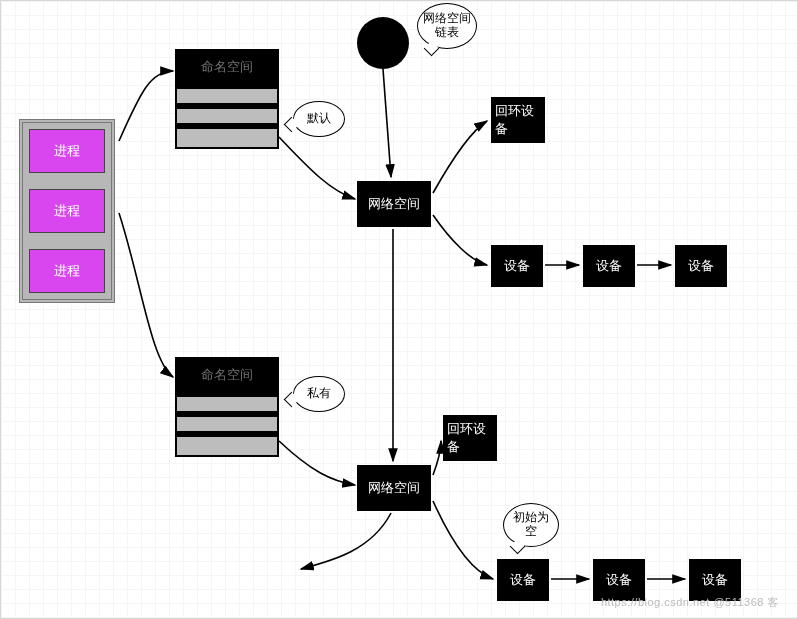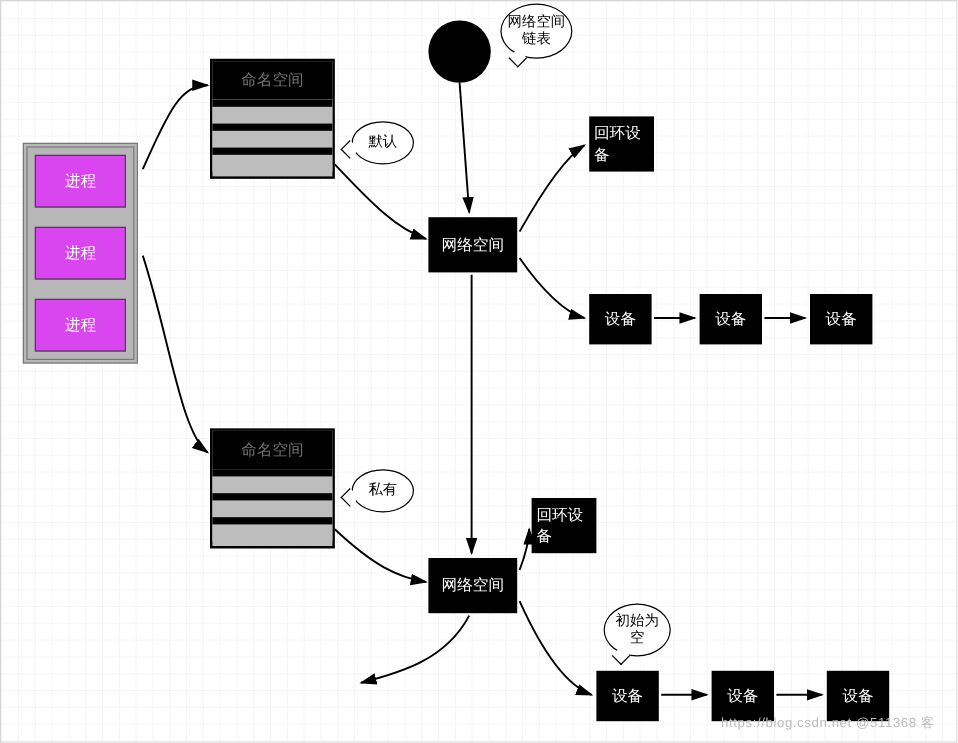--- a/index.html
+++ b/index.html
@@ -157,21 +157,21 @@
 
   <div class="ns-box" style="left:174px; top:356px; width:104px; height:100px;">
     <div class="ns-header">命名空间</div>
     <div class="ns-rows">
       <div class="ns-row"></div>
       <div class="ns-row"></div>
       <div class="ns-row"></div>
     </div>
   </div>
 
-  <div class="speech tail-left" style="left:292px; top:390px; width:52px; height:36px;">私有</div>
+  <div class="speech tail-left" style="left:292px; top:375px; width:52px; height:36px;">私有</div>
 
   <div class="circle" style="left:356px; top:16px; width:52px; height:52px;"></div>
 
   <div class="speech tail-bl" style="left:416px; top:2px; width:60px; height:46px;">网络空间链表</div>
 
   <div class="black-box" style="left:356px; top:180px; width:74px; height:46px;">网络空间</div>
 
   <div class="black-box" style="left:490px; top:96px; width:54px; height:46px;">回环设备</div>
 
   <div class="black-box" style="left:490px; top:244px; width:52px; height:42px;">设备</div>

